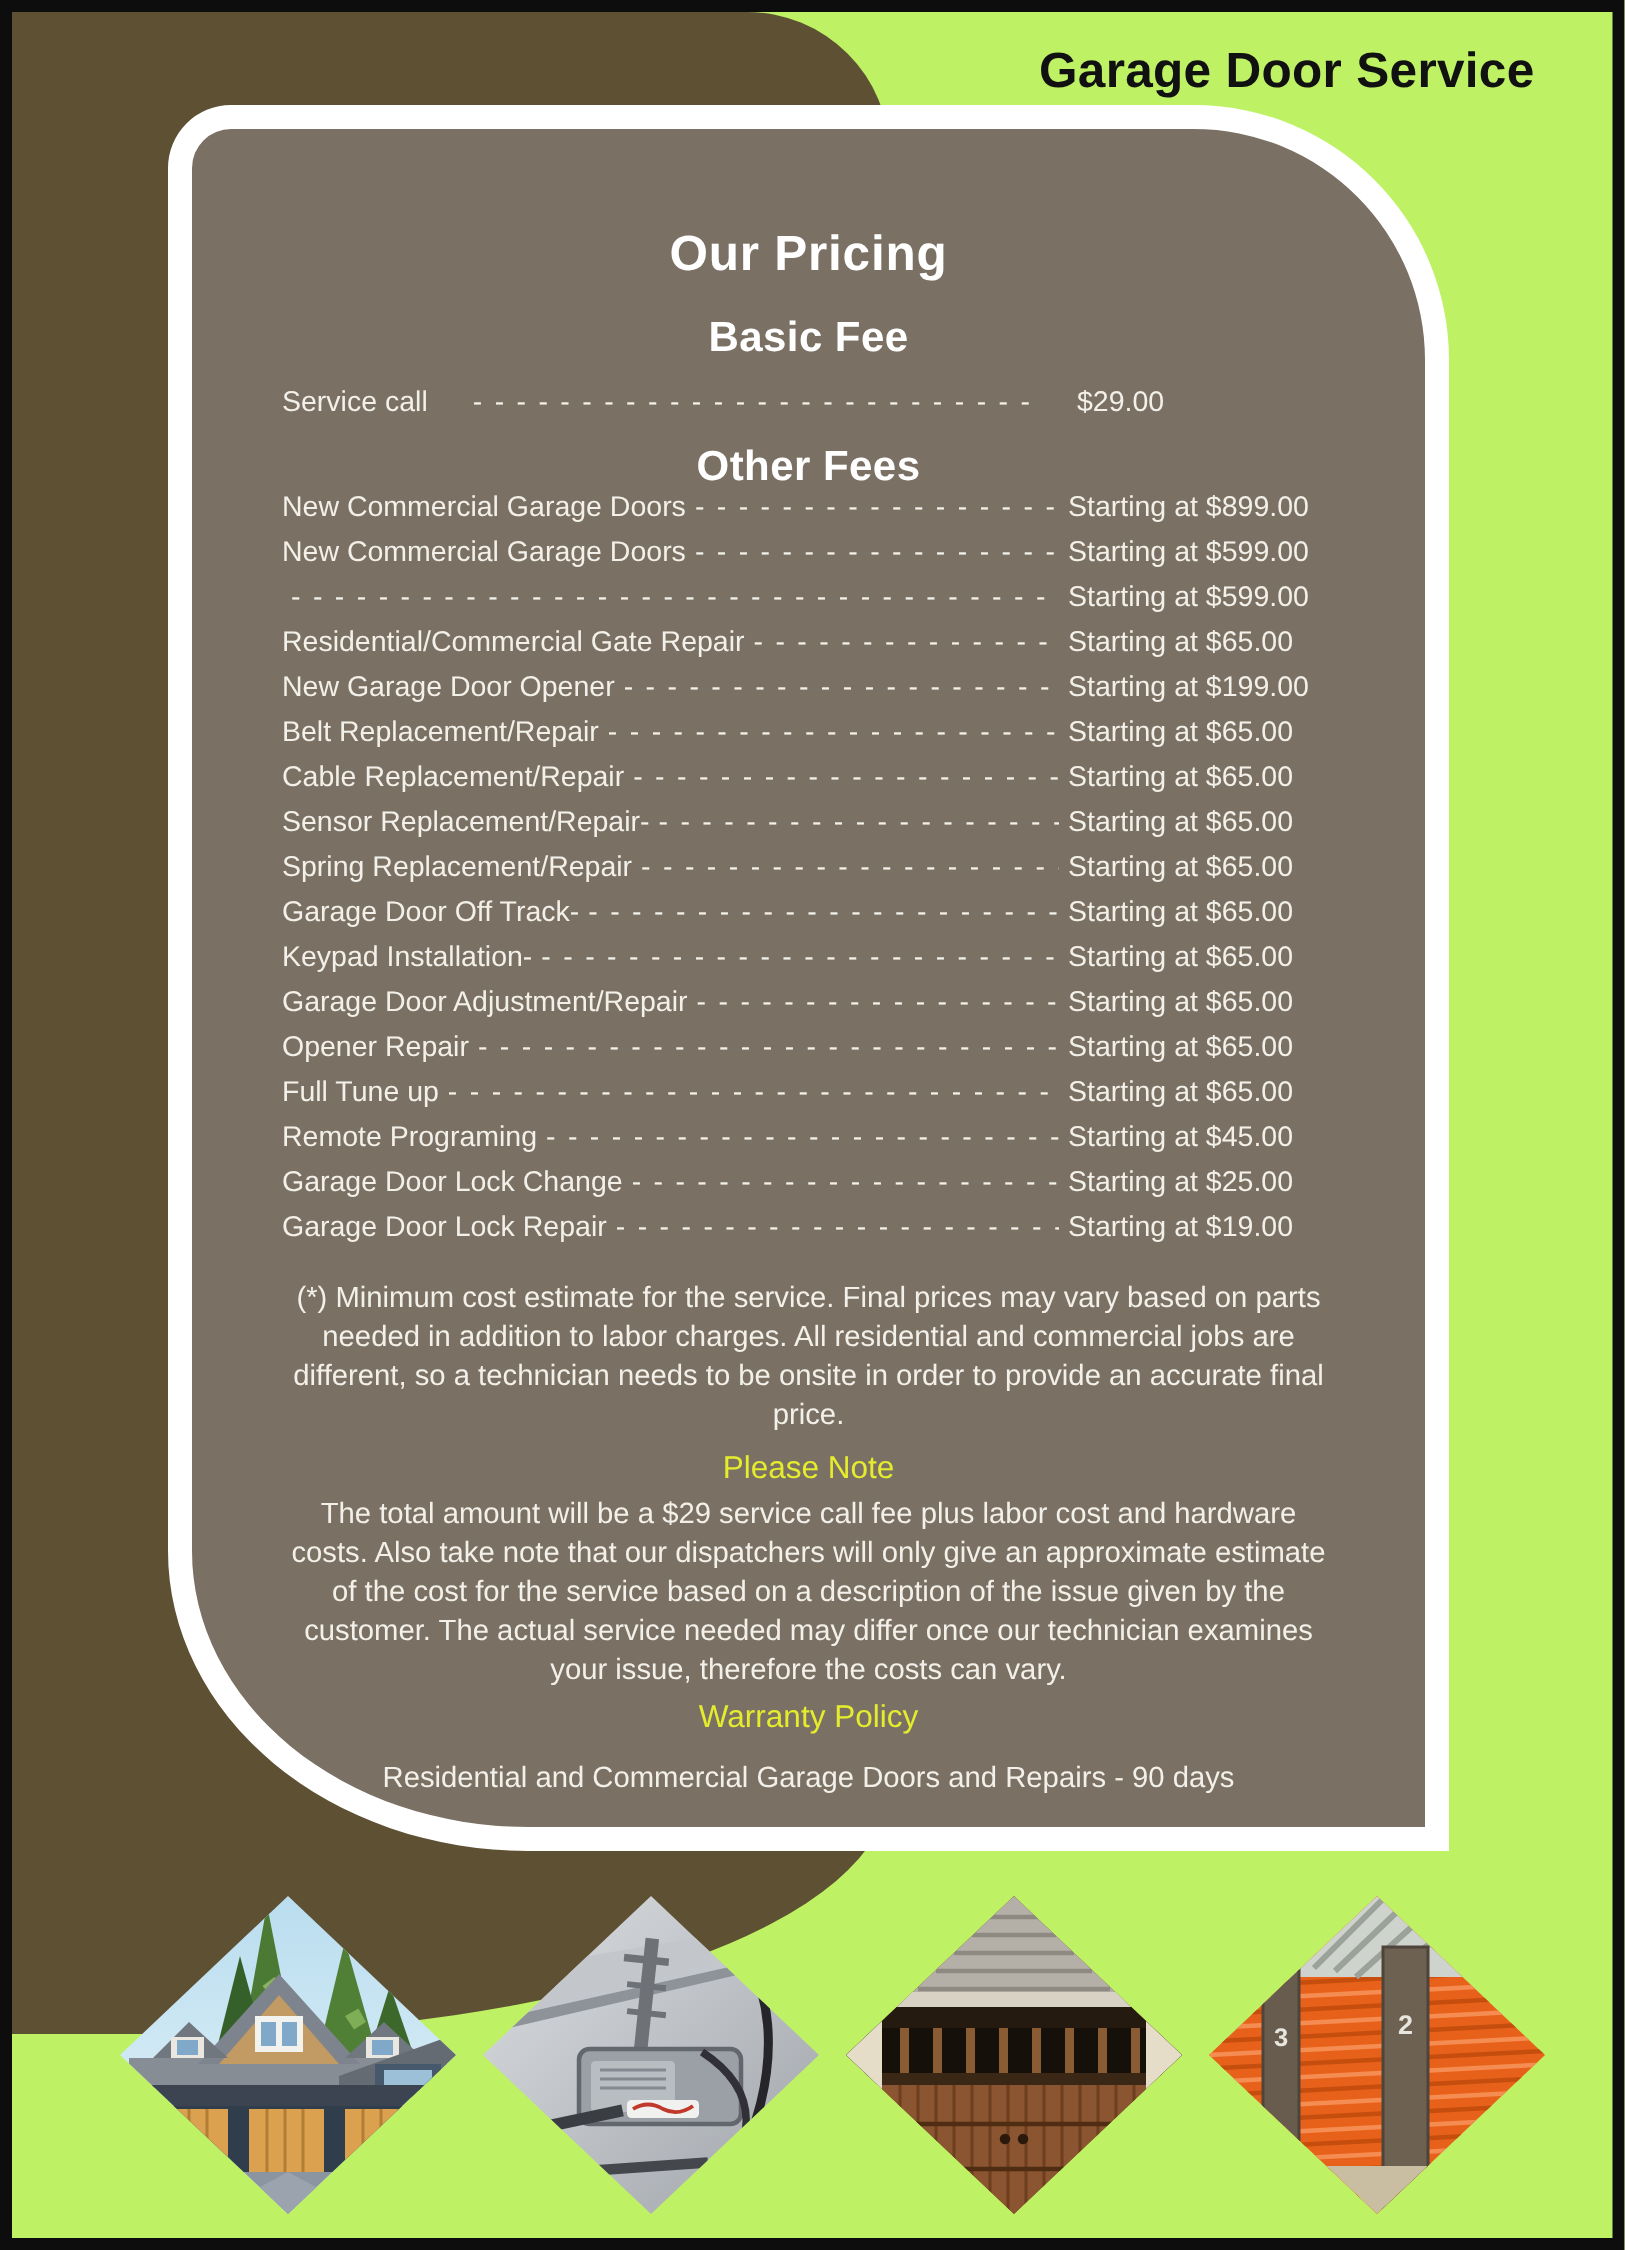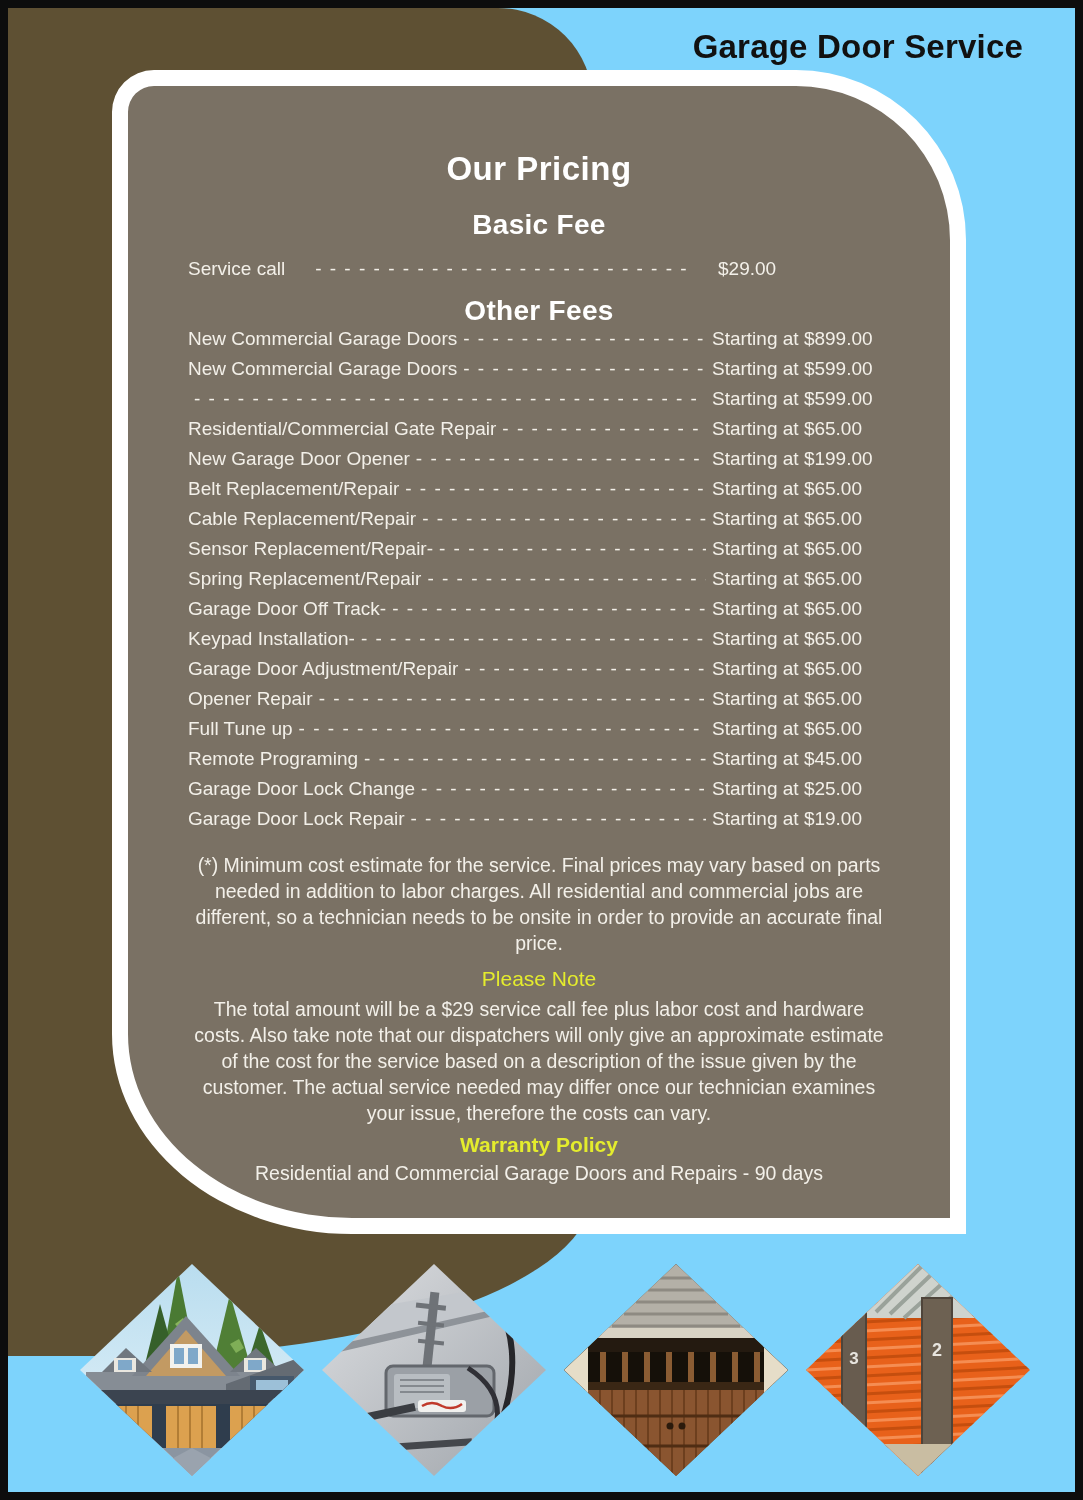--- a/index.html
+++ b/index.html
@@ -6,21 +6,21 @@
     --frame:#0d0d0d;
     --backdrop-brown:#5e5033;
     --panel-taupe:#7a7164;
     --text-light:#f3f0e9;
     --highlight-yellow:#e4ec2d;
     --brand-text:#111111;
   }
   *{box-sizing:border-box;}
   body{margin:0;background:#d8d8d8;font-family:"Liberation Sans",sans-serif;}
   .page{
-    position:relative;width:1083px;height:1500px;background:#7dd3fc;
+    position:relative;width:1083px;height:1500px;background:#bef264;
     border:8px solid var(--frame);overflow:hidden;
   }
   
   .backdrop{
     position:absolute;left:0;top:0;width:585px;height:1348px;
     background:var(--backdrop-brown);
     border-top-right-radius:95px;
     border-bottom-right-radius:470px 165px;
   }
   
@@ -61,22 +61,22 @@
     font-size:19.5px;line-height:26px;
   }
   .note-heading{
     margin:10px 0 0 0;text-align:center;font-size:21px;line-height:26px;
     font-weight:400;color:var(--highlight-yellow);
   }
   .note-body{
     margin:4px auto 0 auto;max-width:700px;text-align:center;
     font-size:19.5px;line-height:26px;
   }
-  .warranty-heading{margin-top:6px;font-weight:bold;}
-  .warranty-body{margin-top:2px;max-width:740px;}
+  .warranty-heading{margin-top:6px;}
+  .warranty-body{margin-top:14px;max-width:740px;}
   
   .diamond{
     position:absolute;width:224px;height:212px;top:1256px;
     clip-path:polygon(50% 0,100% 50%,50% 100%,0 50%);
   }
   .diamond svg{display:block;width:100%;height:100%;}
   .d1{left:72px;}
   .d2{left:314px;}
   .d3{left:556px;}
   .d4{left:798px;}

